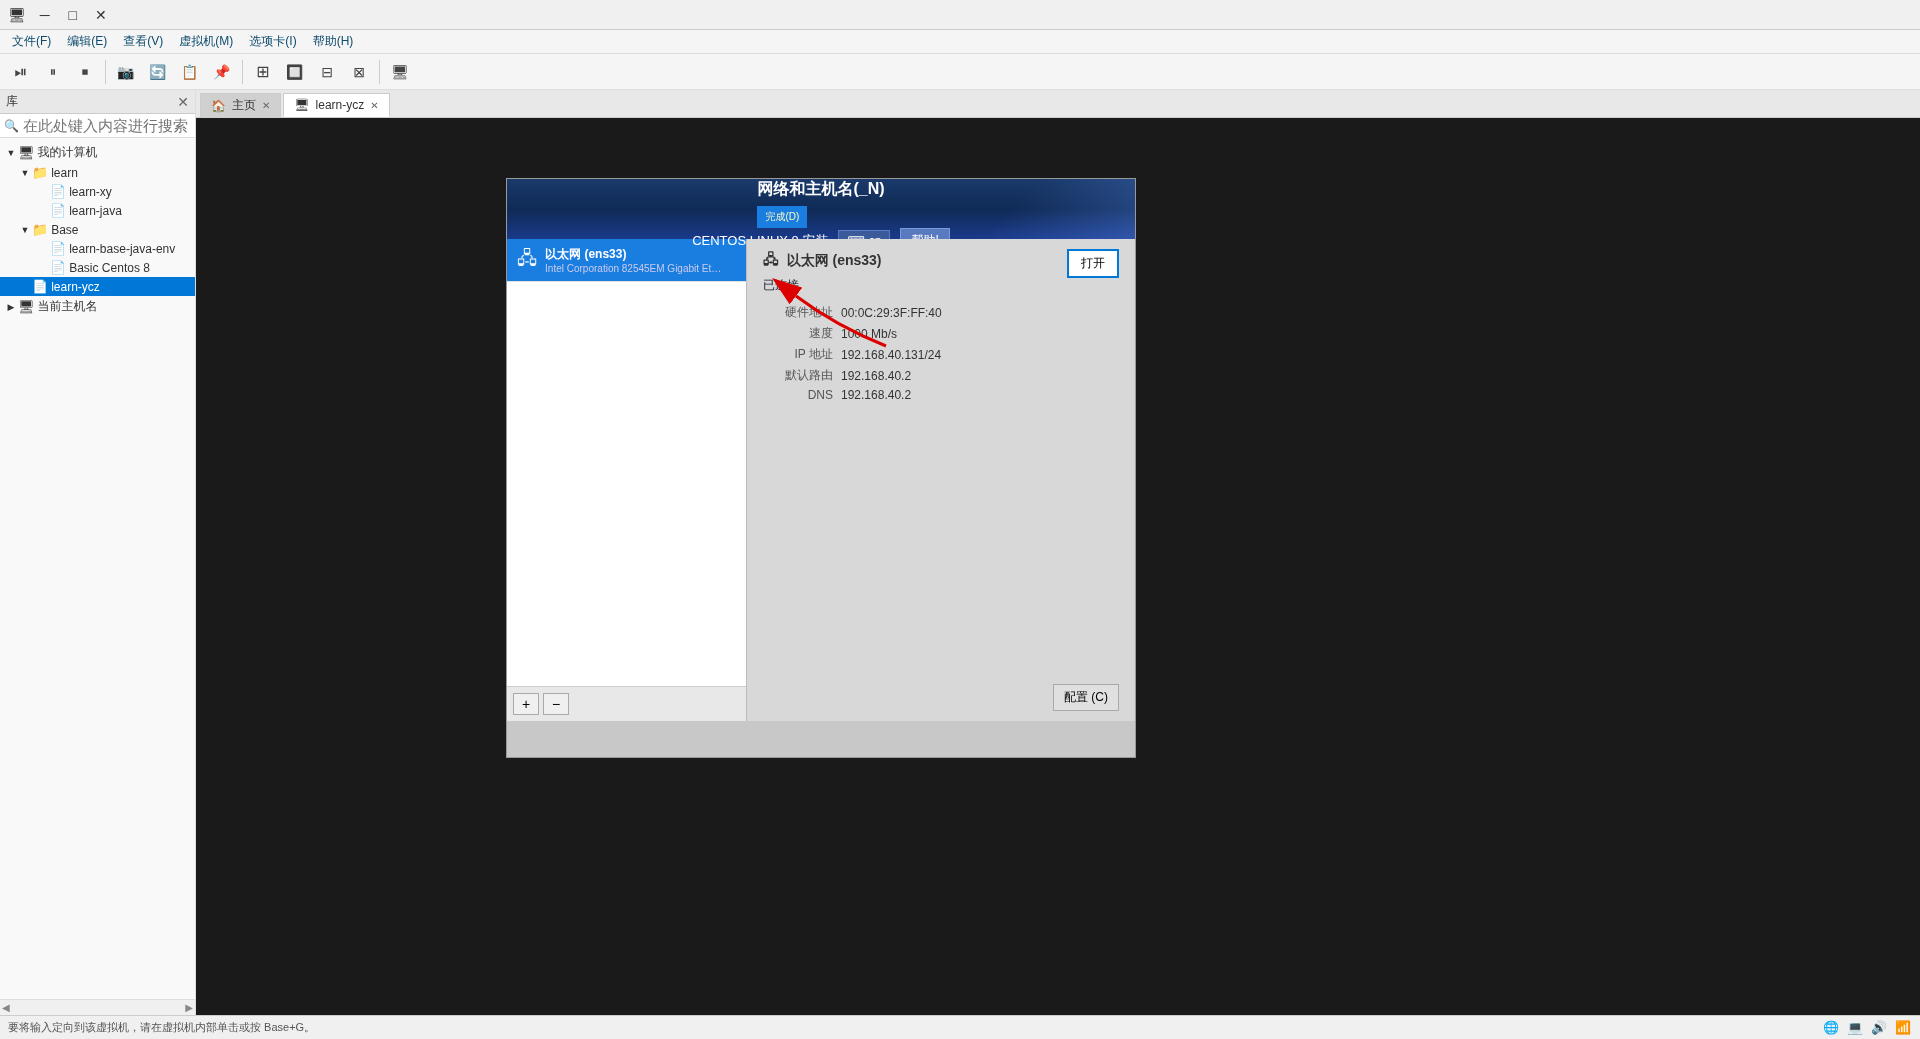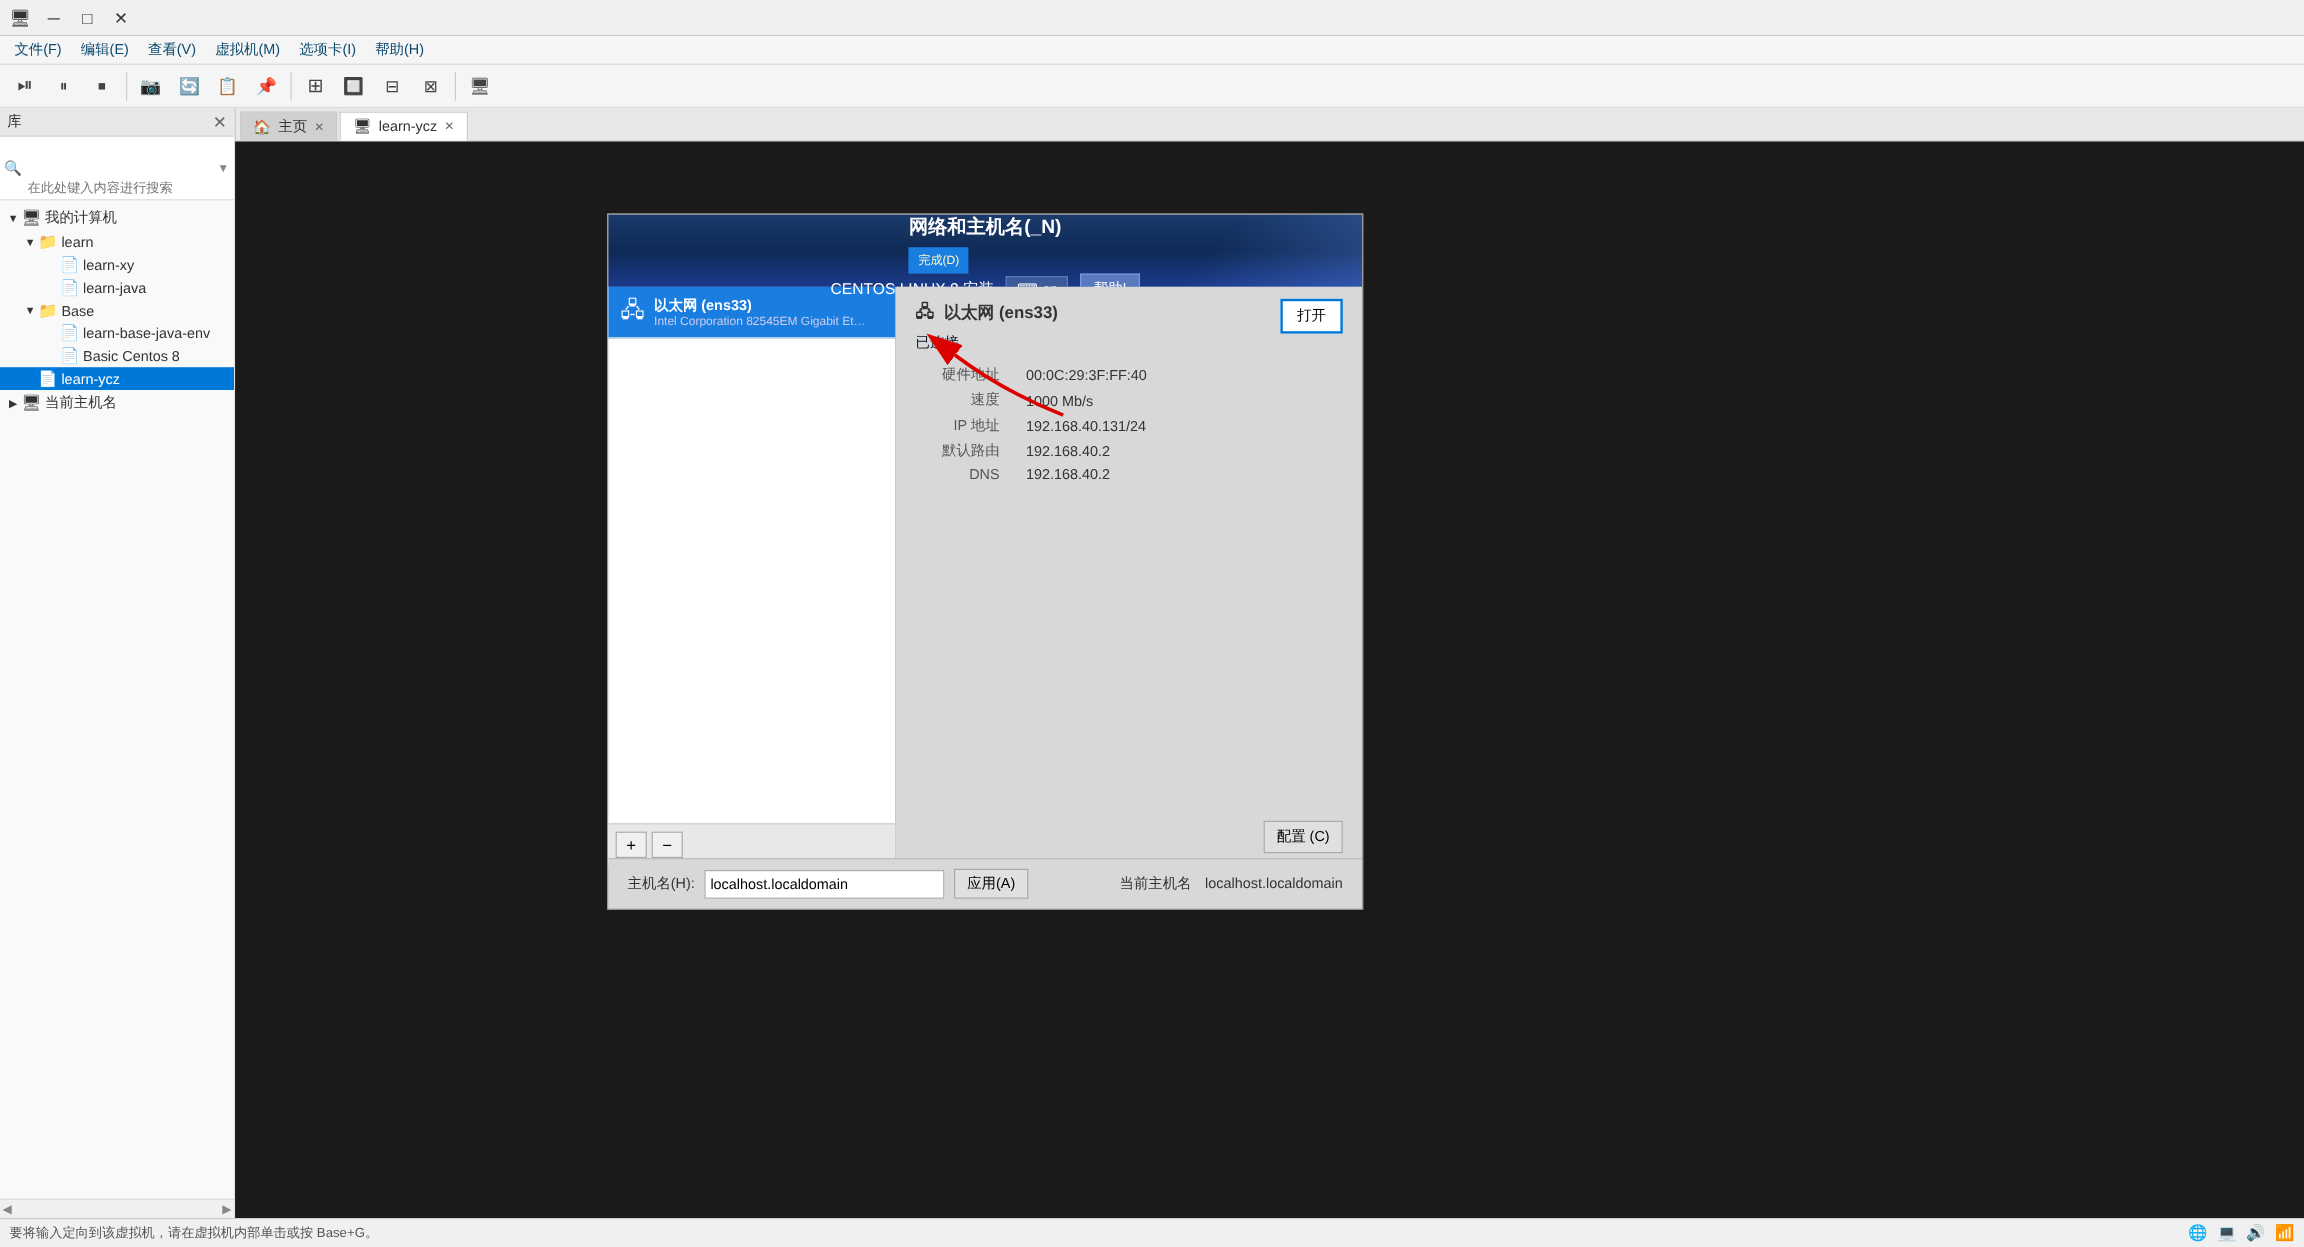--- a/index.html
+++ b/index.html
@@ -80,21 +80,21 @@
     }
     .sidebar-close-btn { cursor: pointer; font-size: 14px; color: #666; }
     .sidebar-search {
       display: flex;
       align-items: center;
       padding: 3px 4px;
       border-bottom: 1px solid #ddd;
       background: white;
     }
     .sidebar-search input {
-      flex: 1; border: none; outline: none; font-size: 11px; color: #333; margin-top: 34px;
+      flex: 1; border: none; outline: none; font-size: 15px; color: #333;
     }
     .sidebar-search-icon { font-size: 12px; color: #888; margin-right: 4px; }
     .sidebar-search-arrow { font-size: 10px; color: #888; cursor: pointer; }
 
     .sidebar-tree { flex: 1; overflow-y: auto; padding: 4px 0; }
     .tree-item {
       display: flex;
       align-items: center;
       padding: 2px 4px;
       cursor: pointer;
@@ -244,21 +244,20 @@
       display: flex;
       align-items: center;
       gap: 8px;
     }
     .vm-right-subtitle { font-size: 12px; color: #0f172a; margin-bottom: 10px; }
     .vm-info-row {
       display: flex;
       align-items: center;
       margin-bottom: 4px;
       font-size: 12px;
-      gap: 14px;
     }
     .vm-info-label { width: 70px; color: #555; text-align: right; margin-right: 8px; }
     .vm-info-value { color: #333; }
     .vm-open-btn {
       position: absolute;
       right: 16px;
       top: 10px;
       background: white;
       border: 2px solid #0078d7;
       padding: 4px 12px;
@@ -550,29 +549,20 @@
               <div class="vm-info-row">
                 <span class="vm-info-label">DNS</span>
                 <span class="vm-info-value">192.168.40.2</span>
               </div>
             </div>
 
             <button class="vm-configure-btn">配置 (C)</button>
           </div>
         </div>
 
-        <div class="vm-hostname-area">
-          <span class="vm-hostname-label">主机名(H):</span>
-          <input class="vm-hostname-input" type="text" value="localhost.localdomain" style="">
-          <button class="vm-apply-btn">应用(A)</button>
-          <div class="vm-current-hostname">
-            <span>当前主机名</span>
-            <span style="margin-left:8px;">localhost.localdomain</span>
-          </div>
-        </div>
       </div>
 
       <svg style="position:absolute; top:148px; left:540px; width:200px; height:110px; pointer-events:none; overflow:visible;">
 
         <defs>
           <marker id="arrowhead" markerWidth="10" markerHeight="7" refX="0" refY="3.5" orient="auto">
             <polygon points="0 0, 10 3.5, 0 7" fill="#dd0000"></polygon>
           </marker>
         </defs>
 

